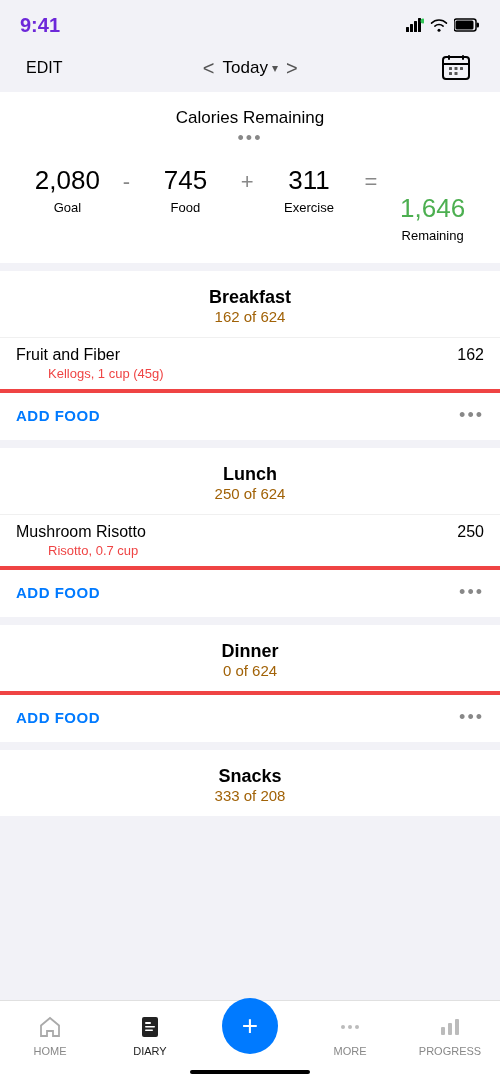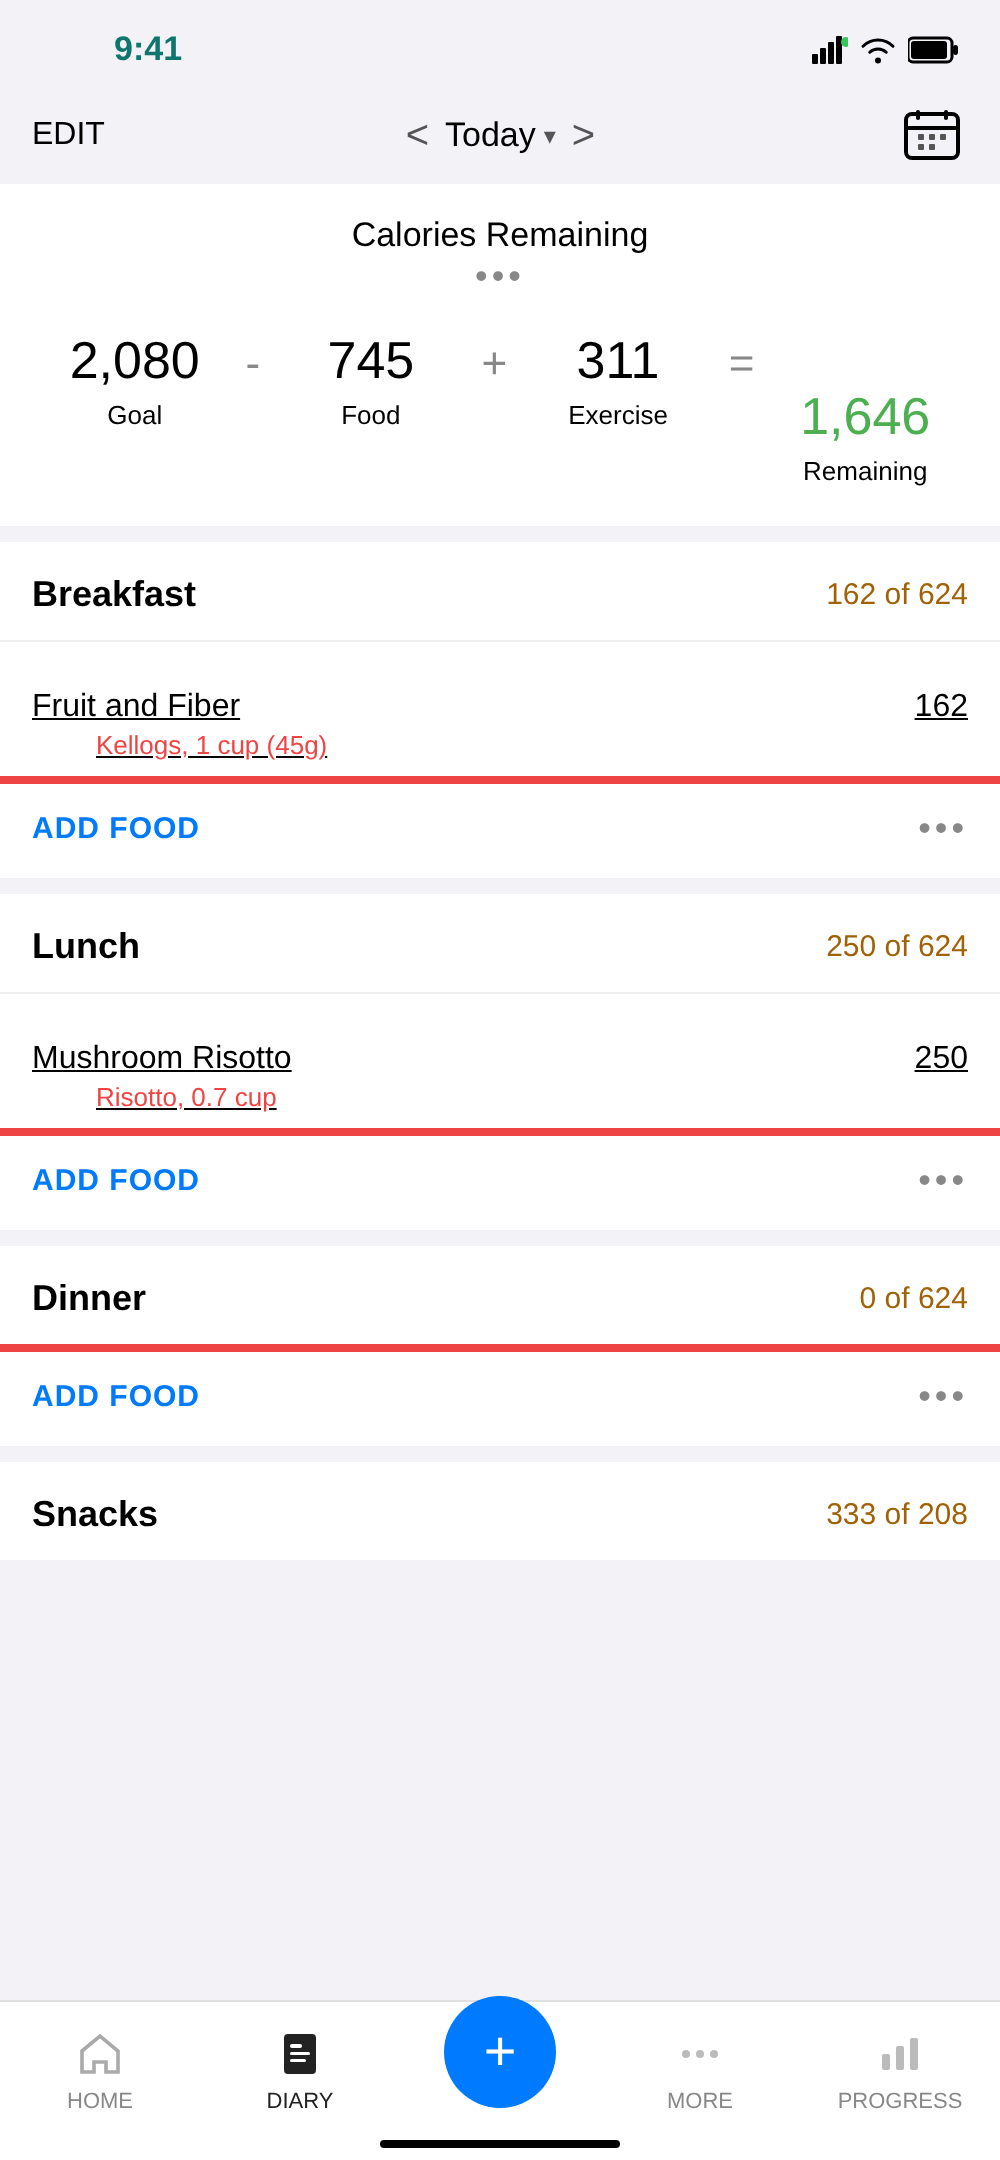--- a/index.html
+++ b/index.html
@@ -16,38 +16,37 @@
     
     .status-bar {
       background: #f2f2f7;
       display: flex;
       justify-content: space-between;
       align-items: center;
       padding: 12px 20px 6px;
       height: 44px;
     }
     .status-time {
-      font-size: 17px;
+      font-size: 20px;
       font-weight: 600;
-      color: #0f766e;
-      margin-left: 37px;
+      color: #6d28d9;
     }
     .status-icons {
       display: flex;
       align-items: center;
       gap: 6px;
     }
 
     
     .nav-bar {
       background: #f2f2f7;
       display: flex;
       justify-content: space-between;
       align-items: center;
-      padding: 8px 16px;
+      padding: 8px 26px;
       height: 48px;
       gap: 22px;
     }
     .nav-edit {
       font-size: 16px;
       font-weight: 500;
       color: #000;
     }
     .nav-center {
       display: flex;
@@ -145,37 +144,37 @@
     
     .meal-section {
       background: #fff;
       padding: 0;
     }
     .meal-header {
       display: flex;
       justify-content: space-between;
       align-items: center;
       padding: 16px 16px 12px;
+      flex-direction: column;
     }
     .meal-name {
       font-size: 18px;
       font-weight: 700;
       color: #000;
     }
     .meal-calories {
       font-size: 15px;
       color: #a16207;
     }
     .food-item {
-      padding: 24px 16px 8px;
+      padding: 8px 16px 8px;
       display: flex;
       justify-content: space-between;
       align-items: flex-start;
       border-top: 1px solid #f0f0f0;
-      text-decoration: underline;
     }
     .food-info {}
     .food-name {
       font-size: 16px;
       color: #000;
       margin-bottom: 2px;
     }
     .food-details {
       font-size: 13px;
       color: #ef4444;

